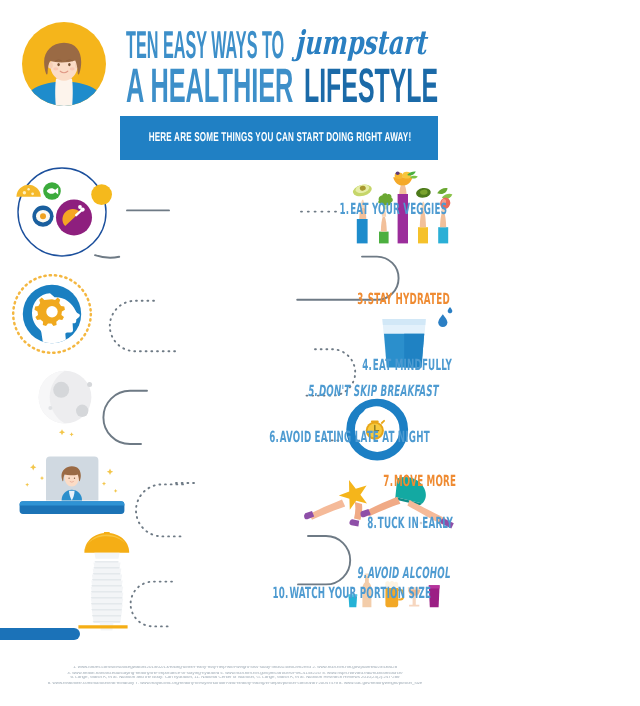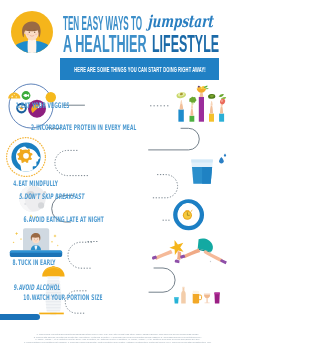--- a/index.html
+++ b/index.html
@@ -19,21 +19,21 @@
   #title2{left:62.9px;top:34.5px;white-space:nowrap;height:18px;}
   .t2main{position:absolute;left:0;top:0;font-family:"Liberation Sans",sans-serif;font-weight:bold;font-size:24.2px;
     color:#3d8fc9;transform:scaleX(0.5234);transform-origin:left top;line-height:17px;}
   .t2accent{position:absolute;left:89.6px;top:0;font-family:"Liberation Sans",sans-serif;font-weight:bold;font-size:24.2px;
     color:#1b6aa8;transform:scaleX(0.5144);transform-origin:left top;line-height:17px;}
 
   #subbar{left:60.3px;top:58px;width:159px;height:22px;background:#2080c4;}
   #subtext{position:absolute;left:50%;top:50%;transform:translate(-50%,-50%) scaleX(0.634);white-space:nowrap;
     font-family:"Liberation Sans",sans-serif;font-weight:bold;font-size:6.4px;color:#ffffff;letter-spacing:0.15px;}
 
-  .tip{white-space:nowrap;left:0;width:239px;text-align:left;height:9px;line-height:9px;}
+  .tip{white-space:nowrap;left:0;width:239px;text-align:right;height:9px;line-height:9px;}
   .tipinner{font-family:"DejaVu Sans Condensed","DejaVu Sans",sans-serif;font-weight:bold;font-size:7.7px;color:#4e9bd1;
     display:inline-block;transform:scaleX(0.63);transform-origin:center center;letter-spacing:0.17px;}
   .tip .n{margin-right:0.6px;}
   .tip.orange .tipinner{color:#ef8b32;}
   #tip1{top:97.6px;}
   #tip2{top:120.4px;}
   #tip3{top:143.2px;}
   #tip4{top:166.0px;margin-top:10px;}
   #tip5{top:188.8px;font-style:italic;}
   #tip6{top:211.6px;}
@@ -399,24 +399,25 @@
 
       <path d="M91.5 242.2 H81.0 A13.0 13.0 0 0 0 81.0 268.2 H92.0" stroke-dasharray="0.45 2.4"></path>
 
       <path d="M154.0 268.0 H163.0 A12.1 12.1 0 0 1 163.0 292.2 H149.0"></path>
 
       <path d="M86.0 290.8 H76.5 A11.2 11.2 0 0 0 76.5 313.2 H84.0" stroke-dasharray="0.45 2.4"></path>
     </g>
   </svg>
 
   <div class="abs tip" id="tip1"><span class="tipinner"><span class="n">1.</span><span class="tx">EAT YOUR VEGGIES</span></span></div>
-  <div class="abs tip" id="tip2"><span class="tipinner"><span class="n">2.</span><span class="tx">INCORPORATE PROTEIN IN EVERY MEAL</span></span></div>
+  <div class="abs tip orange" id="tip3"><span class="tipinner"><span class="n">3.</span><span class="tx">STAY HYDRATED</span></span></div>
   <div class="abs tip" id="tip4"><span class="tipinner"><span class="n">4.</span><span class="tx">EAT MINDFULLY</span></span></div>
   <div class="abs tip" id="tip5"><span class="tipinner"><span class="n">5.</span><span class="tx">DON'T SKIP BREAKFAST</span></span></div>
   <div class="abs tip" id="tip6"><span class="tipinner"><span class="n">6.</span><span class="tx">AVOID EATING LATE AT NIGHT</span></span></div>
+  <div class="abs tip orange" id="tip7"><span class="tipinner"><span class="n">7.</span><span class="tx">MOVE MORE</span></span></div>
   <div class="abs tip" id="tip8"><span class="tipinner"><span class="n">8.</span><span class="tx">TUCK IN EARLY</span></span></div>
   <div class="abs tip" id="tip9"><span class="tipinner"><span class="n">9.</span><span class="tx">AVOID ALCOHOL</span></span></div>
   <div class="abs tip" id="tip10"><span class="tipinner"><span class="n">10.</span><span class="tx">WATCH YOUR PORTION SIZE</span></span></div>
 
   <div class="abs" id="footer">
     <div>1. www.forbes.com/sites/alicegwalton/2015/02/13/eating-dinner-early-may-help-with-weight-loss-study-finds/#4f56f2e62e53 2. www.ncbi.nlm.nih.gov/pubmed/25439026</div>
     <div>3. www.health.harvard.edu/staying-healthy/the-importance-of-staying-hydrated 4. www.ncbi.nlm.nih.gov/pmc/articles/PMC4135214/ 5. www.hsph.harvard.edu/nutritionsource/</div>
     <div>6. Lange, Walsh A, et al. Nutrition and the Body: Can hydration, 11. National Center of Nutrition, G. Lange, Walsh A, et al. Nutrition Research Reviews 2010;23(2):247-269</div>
     <div>6. www.healthline.com/nutrition/eat-mindfully 7. www.mayoclinic.org/healthy-lifestyle/nutrition-and-healthy-eating/in-depth/portion-control/art-20047479 8. www.cdc.gov/healthyweight/portion_size</div>
   </div>

